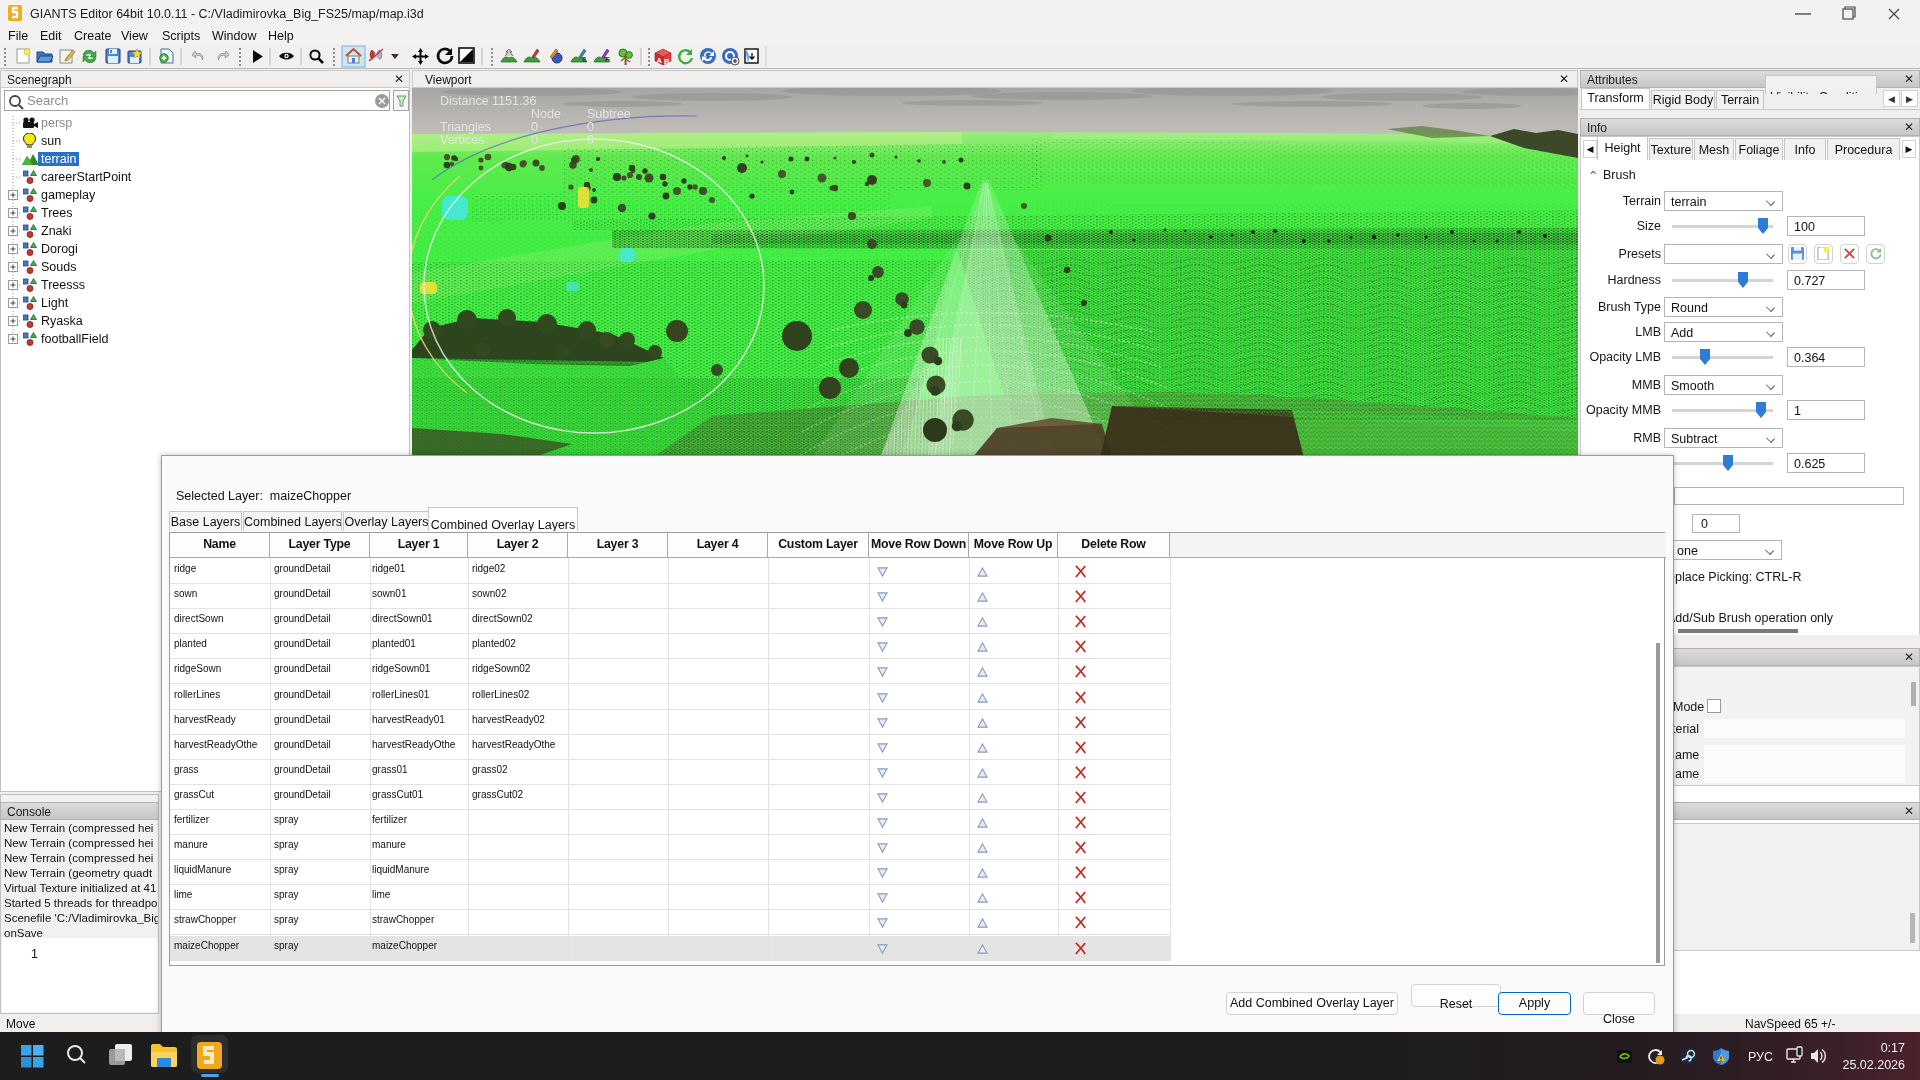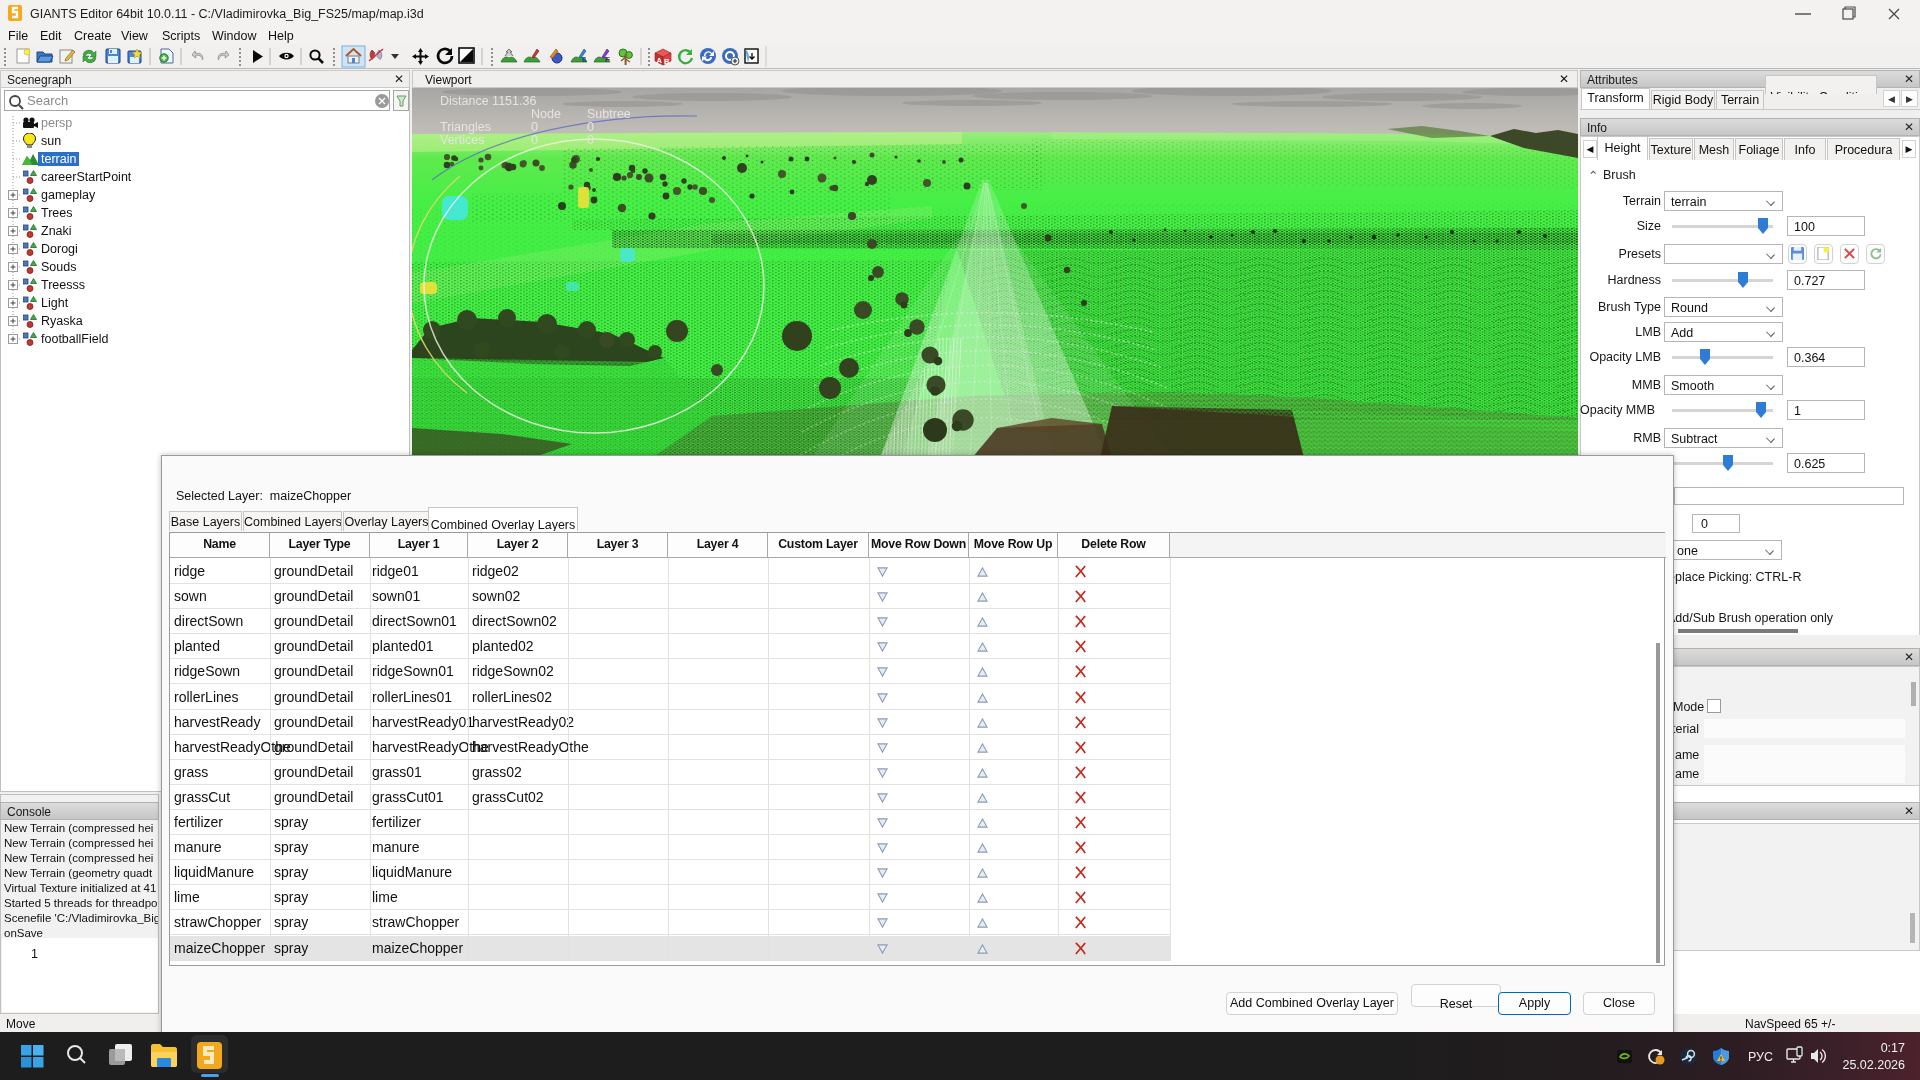--- a/index.html
+++ b/index.html
@@ -29,21 +29,21 @@
 .tab.active { background:#fff; z-index:3; }
 .dd { position:absolute; background:#fff; border:1px solid #b5b5b5; font-size:12.5px; }
 .dd:after { content:""; position:absolute; right:8px; top:6px; width:6px; height:6px; border-right:1.4px solid #555; border-bottom:1.4px solid #555; transform:rotate(45deg) scale(1,0.8); }
 .tbx { position:absolute; background:#fff; border:1px solid #b5b5b5; font-size:12.5px; }
 .lab { position:absolute; font-size:12.5px; color:#151515; }
 .btn { position:absolute; background:#fdfdfd; border:1px solid #d2d2d2; border-radius:4px; text-align:center; font-size:12.5px; color:#0f0f0f; }
 #dialog { left:161px; top:455px; width:1513px; height:580px; background:#fafafa; border:1px solid #9a9a9a; box-shadow:0 0 6px rgba(0,0,0,.25); }
 #dlg-title { left:0; top:0; width:100%; height:26px; background:#faf6f5; }
 #dlg-table { left:7px; top:76px; width:1496px; height:434px; background:#fff; border:1px solid #9c9c9c; }
 .th { position:absolute; top:0; height:25px; border-right:1px solid #a9a9a9; border-bottom:1px solid #a9a9a9; font-weight:bold; font-size:12.3px; letter-spacing:-0.2px; text-align:center; padding-top:4px; background:#fdfdfd; white-space:nowrap; }
-.tr { position:absolute; left:0; width:1000px; height:25.1px; border-bottom:1px solid #e2e2e2; font-size:14px; }
+.tr { position:absolute; left:0; width:1000px; height:25.1px; border-bottom:1px solid #e2e2e2; font-size:10px; }
 .tr div { position:absolute; top:4px; }
 #taskbar { left:0; top:1032px; width:1920px; height:48px; background:linear-gradient(90deg,#1d1d1d 0%,#1d1d1d 70%,#221c1e 82%,#2c1d23 90%,#3c2029 96%,#4c222c 100%); }
 </style>
 </head>
 <body>
 <div class="abs" id="titlebar"></div>
 <svg class="abs" style="left:8px;top:5px" width="16" height="17" viewBox="0 0 16 17">
   <rect x="0" y="0" width="14" height="16" rx="2" fill="#f7a81b"></rect>
   <path d="M10 3 H5 V7 H9 V12 H4" stroke="#fff" stroke-width="2.4" fill="none"></path>
 </svg>
@@ -741,21 +741,21 @@
     <svg class="abs" style="left:120px;top:279px" width="10" height="17" viewBox="0 0 10 17">
       <path d="M0 0 H10 V10 L5 16 L0 10 Z" fill="#2e7cd6"></path>
     </svg>
     <div class="tbx" style="left:207px;top:277px;width:78px;height:20px">
       <span style="position:absolute;left:6px;top:3px">0.364</span>
     </div>
     <div class="lab" style="width:81px;text-align:right;left:0;top:308px">MMB</div>
     <div class="dd" style="left:84px;top:305px;width:119px;height:20px">
       <span style="position:absolute;left:6px;top:3px">Smooth</span>
     </div>
-    <div class="lab" style="width:81px;left:0;top:333px">Opacity MMB</div>
+    <div class="lab" style="width:81px;text-align:right;left:0;top:333px">Opacity MMB</div>
     <div class="abs" style="left:92px;top:339px;width:101px;height:3px;background:#d4d4d4"></div>
     <svg class="abs" style="left:176px;top:332px" width="10" height="17" viewBox="0 0 10 17">
       <path d="M0 0 H10 V10 L5 16 L0 10 Z" fill="#2e7cd6"></path>
     </svg>
     <div class="tbx" style="left:207px;top:330px;width:78px;height:20px">
       <span style="position:absolute;left:6px;top:3px">1</span>
     </div>
     <div class="lab" style="width:81px;text-align:right;left:0;top:361px">RMB</div>
     <div class="dd" style="left:84px;top:358px;width:119px;height:20px">
       <span style="position:absolute;left:6px;top:3px">Subtract</span>
@@ -1081,21 +1081,21 @@
       <div class="abs" style="left:598px;top:25px;width:1px;height:403px;background:#e2e2e2"></div>
       <div class="abs" style="left:699px;top:25px;width:1px;height:403px;background:#e2e2e2"></div>
       <div class="abs" style="left:799px;top:25px;width:1px;height:403px;background:#e2e2e2"></div>
       <div class="abs" style="left:888px;top:25px;width:1px;height:403px;background:#e2e2e2"></div>
       <div class="abs" style="left:1000px;top:25px;width:1px;height:403px;background:#e2e2e2"></div>
       <div class="abs" style="left:1486px;top:110px;width:4px;height:320px;background:#9a9a9a"></div>
     </div>
   <div class="btn" style="left:1064px;top:536px;width:172px;height:23px;padding-top:3px">Add Combined Overlay Layer</div>
   <div class="btn" style="left:1249px;top:528px;width:90px;height:23px;padding-top:12px">Reset</div>
   <div class="btn" style="left:1336px;top:536px;width:73px;height:23px;padding-top:3px;border-color:#0067c0">Apply</div>
-  <div class="btn" style="left:1421px;top:536px;width:72px;height:23px;padding-top:3px">Close</div>
+  <div class="btn" style="left:1421px;top:536px;width:72px;height:23px;padding-top:19px">Close</div>
 </div>
 
 <div class="abs" id="taskbar"></div>
 <svg class="abs" style="left:0;top:1032px" width="1920" height="48" viewBox="0 0 1920 48">
     <g transform="translate(21,13)">
       <rect x="0" y="0" width="10.5" height="10.5" fill="#3aa3e8"></rect>
       <rect x="12" y="0" width="10.5" height="10.5" fill="#4ab2f0"></rect>
       <rect x="0" y="12" width="10.5" height="10.5" fill="#2a90d8"></rect>
       <rect x="12" y="12" width="10.5" height="10.5" fill="#3aa3e8"></rect>
     </g>

